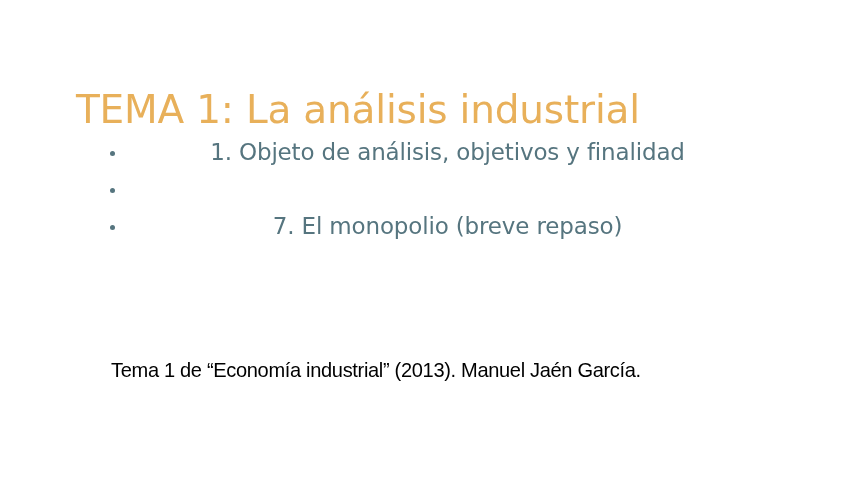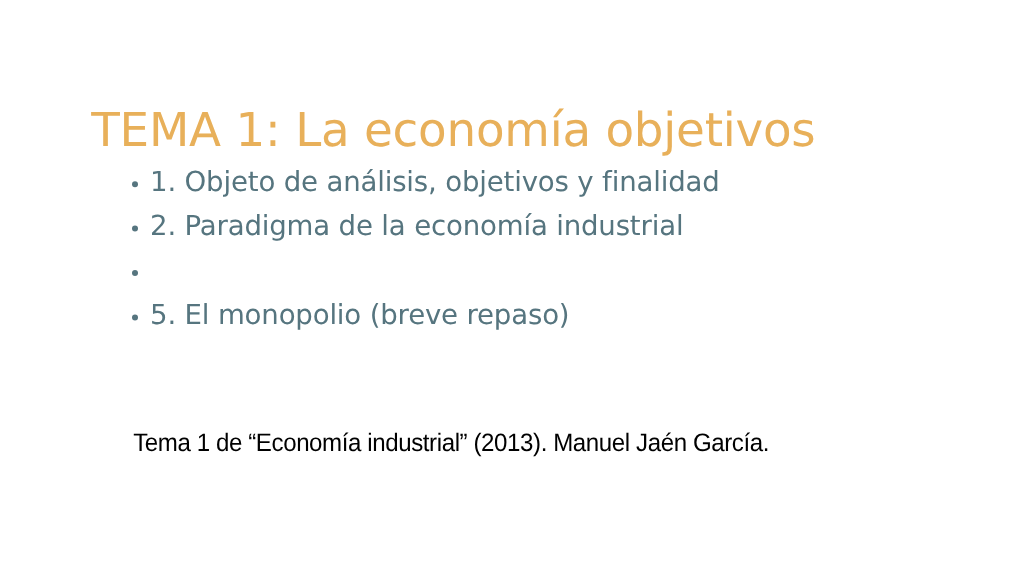--- a/index.html
+++ b/index.html
@@ -54,20 +54,21 @@
     display: block;
     height: 37px;
     line-height: 37px;
     padding-left: 15px;
     font-family: "DejaVu Sans", "Liberation Sans", sans-serif;
     font-size: 23px;
     font-weight: 400;
     letter-spacing: -0.15px;
     color: #56757f;
     white-space: nowrap;
+    text-align: center;
   }
 
   .bullet-marker {
     position: absolute;
     left: 0;
     top: 50%;
     width: 5px;
     height: 5px;
     margin-top: -2px;
     border-radius: 50%;
@@ -93,41 +94,37 @@
     transform-origin: left center;
     color: #000000;
     white-space: nowrap;
   }
 </style>
 </head>
 <body>
 
 <div id="slide">
 
-  <h1 id="slide-title">TEMA 1: La economía objetivos</h1>
+  <h1 id="slide-title">TEMA 1: La análisis industrial</h1>
 
   <ul id="bullet-list">
 
     <li class="bullet-item">
       <span class="bullet-marker"></span>
       <span class="bullet-text">1. Objeto de análisis, objetivos y finalidad</span>
     </li>
 
-    <li class="bullet-item">
-      <span class="bullet-marker"></span>
-      <span class="bullet-text">2. Paradigma de la economía industrial</span>
-    </li>
 
     <li class="bullet-item">
       <span class="bullet-marker"></span>
     </li>
 
 
     <li class="bullet-item">
       <span class="bullet-marker"></span>
-      <span class="bullet-text">5. El monopolio (breve repaso)</span>
+      <span class="bullet-text">7. El monopolio (breve repaso)</span>
     </li>
 
   </ul>
 
   <div id="attribution">Tema 1 de “Economía industrial” (2013). Manuel Jaén García.</div>
 
 </div>
 
 </body></html>

